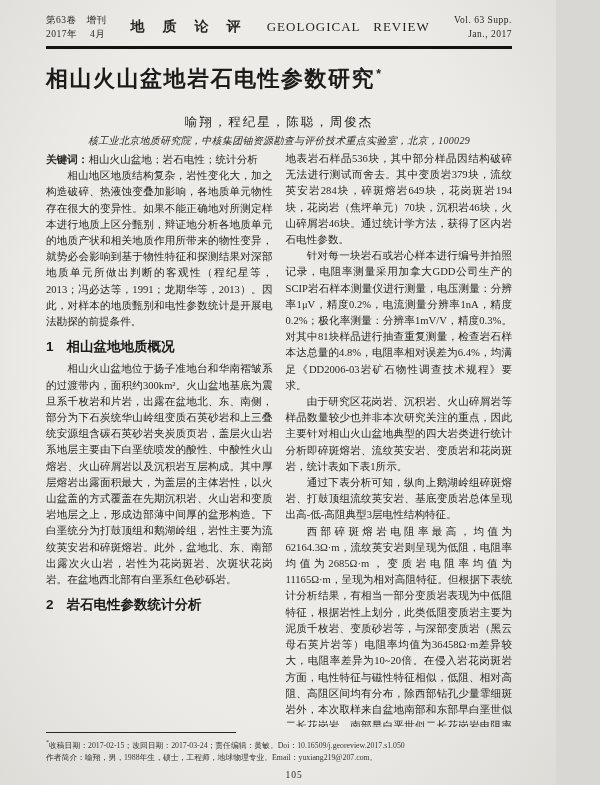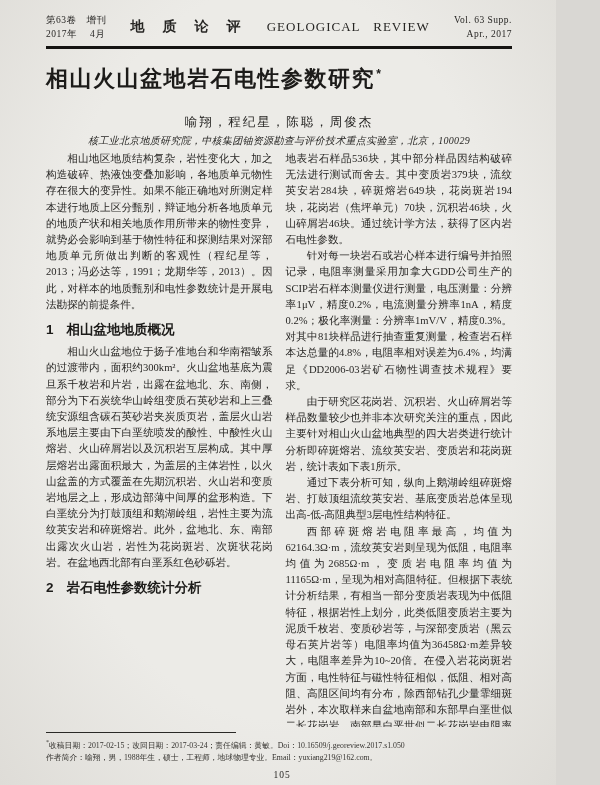--- a/index.html
+++ b/index.html
@@ -100,70 +100,71 @@
   .footnote-rule {
     width: 190px;
     height: 1.5px;
     background: #2a2926;
     margin-bottom: 4px;
   }
   .footnote sup { font-size: 6px; }
 
   .page-number {
     position: absolute;
-    left: 4px; bottom: 5px;
+    left: 16px; bottom: 5px;
     width: 100%;
     text-align: center;
     font-size: 9.5px;
     letter-spacing: 1px;
   }
 </style>
 </head>
 <body>
 
 <div class="page">
 
   <div class="journal-header">
     <div class="issue-block">
       <div>第63卷　增刊</div>
       <div>2017年　 4月</div>
     </div>
     <div class="journal-cn">地　质　论　评</div>
     <div class="journal-en">GEOLOGICAL REVIEW</div>
     <div class="issue-block right">
       <div>Vol. 63  Supp.</div>
-      <div>Apr.,  2017</div>
+      <div>Jan.,  2017</div>
     </div>
   </div>
   <div class="header-rule"></div>
 
   <h1 class="article-title"><span>相山火山盆地岩石电性参数研究</span><sup>*</sup></h1>
   <div class="authors">喻翔，程纪星，陈聪，周俊杰</div>
   <div class="affiliation">核工业北京地质研究院，中核集团铀资源勘查与评价技术重点实验室，北京，100029</div>
 
   <div class="columns">
 
     <div class="col">
+      <p><span class="kw-label">关键词：</span><span>相山火山盆地；岩石电性；统计分析</span></p>
       <p class="indent">相山地区地质结构复杂，岩性变化大，加之构造破碎、热液蚀变叠加影响，各地质单元物性存在很大的变异性。如果不能正确地对所测定样本进行地质上区分甄别，辩证地分析各地质单元的地质产状和相关地质作用所带来的物性变异，就势必会影响到基于物性特征和探测结果对深部地质单元所做出判断的客观性（程纪星等，2013；冯必达等，1991；龙期华等，2013）。因此，对样本的地质甄别和电性参数统计是开展电法勘探的前提条件。</p>
       <h2 class="section-heading"><span class="sec-num">1</span><span>相山盆地地质概况</span></h2>
       <p class="indent">相山火山盆地位于扬子准地台和华南褶皱系的过渡带内，面积约300km²。火山盆地基底为震旦系千枚岩和片岩，出露在盆地北、东、南侧，部分为下石炭统华山岭组变质石英砂岩和上三叠统安源组含碳石英砂岩夹炭质页岩，盖层火山岩系地层主要由下白垩统喷发的酸性、中酸性火山熔岩、火山碎屑岩以及沉积岩互层构成。其中厚层熔岩出露面积最大，为盖层的主体岩性，以火山盆盖的方式覆盖在先期沉积岩、火山岩和变质岩地层之上，形成边部薄中间厚的盆形构造。下白垩统分为打鼓顶组和鹅湖岭组，岩性主要为流纹英安岩和碎斑熔岩。此外，盆地北、东、南部出露次火山岩，岩性为花岗斑岩、次斑状花岗岩。在盆地西北部有白垩系红色砂砾岩。</p>
       <h2 class="section-heading"><span class="sec-num">2</span><span>岩石电性参数统计分析</span></h2>
     </div>
 
     <div class="col">
       <p>地表岩石样品536块，其中部分样品因结构破碎无法进行测试而舍去。其中变质岩379块，流纹英安岩284块，碎斑熔岩649块，花岗斑岩194块，花岗岩（焦坪单元）70块，沉积岩46块，火山碎屑岩46块。通过统计学方法，获得了区内岩石电性参数。</p>
       <p class="indent">针对每一块岩石或岩心样本进行编号并拍照记录，电阻率测量采用加拿大GDD公司生产的SCIP岩石样本测量仪进行测量，电压测量：分辨率1μV，精度0.2%，电流测量分辨率1nA，精度0.2%；极化率测量：分辨率1mV/V，精度0.3%。对其中81块样品进行抽查重复测量，检查岩石样本达总量的4.8%，电阻率相对误差为6.4%，均满足《DD2006-03岩矿石物性调查技术规程》要求。</p>
       <p class="indent">由于研究区花岗岩、沉积岩、火山碎屑岩等样品数量较少也并非本次研究关注的重点，因此主要针对相山火山盆地典型的四大岩类进行统计分析即碎斑熔岩、流纹英安岩、变质岩和花岗斑岩，统计表如下表1所示。</p>
       <p class="indent">通过下表分析可知，纵向上鹅湖岭组碎斑熔岩、打鼓顶组流纹英安岩、基底变质岩总体呈现出高-低-高阻典型3层电性结构特征。</p>
       <p class="indent">西部碎斑熔岩电阻率最高，均值为62164.3Ω·m，流纹英安岩则呈现为低阻，电阻率均值为2685Ω·m，变质岩电阻率均值为11165Ω·m，呈现为相对高阻特征。但根据下表统计分析结果，有相当一部分变质岩表现为中低阻特征，根据岩性上划分，此类低阻变质岩主要为泥质千枚岩、变质砂岩等，与深部变质岩（黑云母石英片岩等）电阻率均值为36458Ω·m差异较大，电阻率差异为10~20倍。在侵入岩花岗斑岩方面，电性特征与磁性特征相似，低阻、相对高阻、高阻区间均有分布，除西部钻孔少量霏细斑岩外，本次取样来自盆地南部和东部早白垩世似二长花岗岩，南部早白垩世似二长花岗岩电阻率均值为62526Ω·m，与碎斑熔岩类似表现为</p>
     </div>
 
   </div>
 
   <div class="footnote">
     <div class="footnote-rule"></div>
     <div><sup>*</sup><span>收稿日期：2017-02-15；改回日期：2017-03-24；责任编辑：黄敏。Doi：10.16509/j.georeview.2017.s1.050</span></div>
-    <div><span>作者简介：</span><span>喻翔，男，1988年生，硕士，工程师，地球物理专业。Email：yuxiang219@162.com。</span></div>
+    <div><span>作者简介：</span><span>喻翔，男，1988年生，硕士，工程师，地球物理专业。Email：yuxiang219@207.com。</span></div>
   </div>
 
   <div class="page-number">105</div>
 
 </div>
 
 </body></html>

